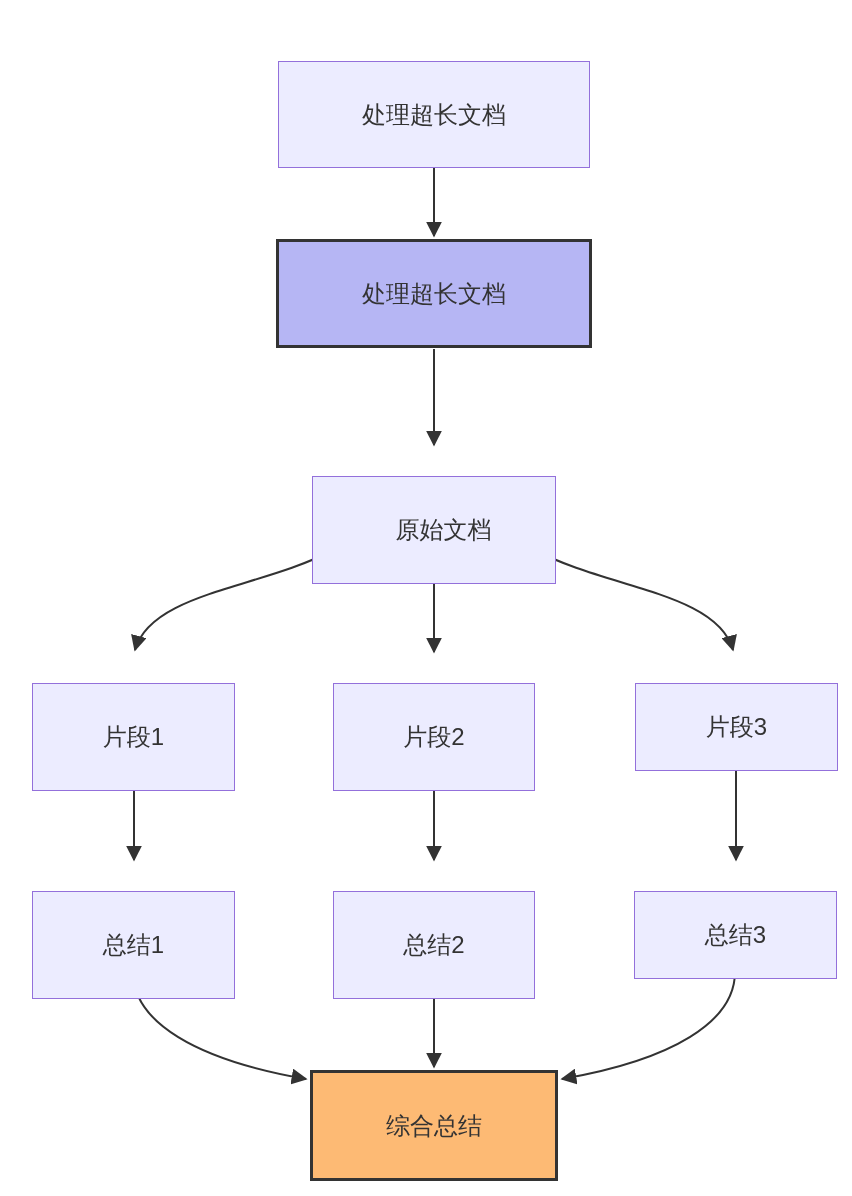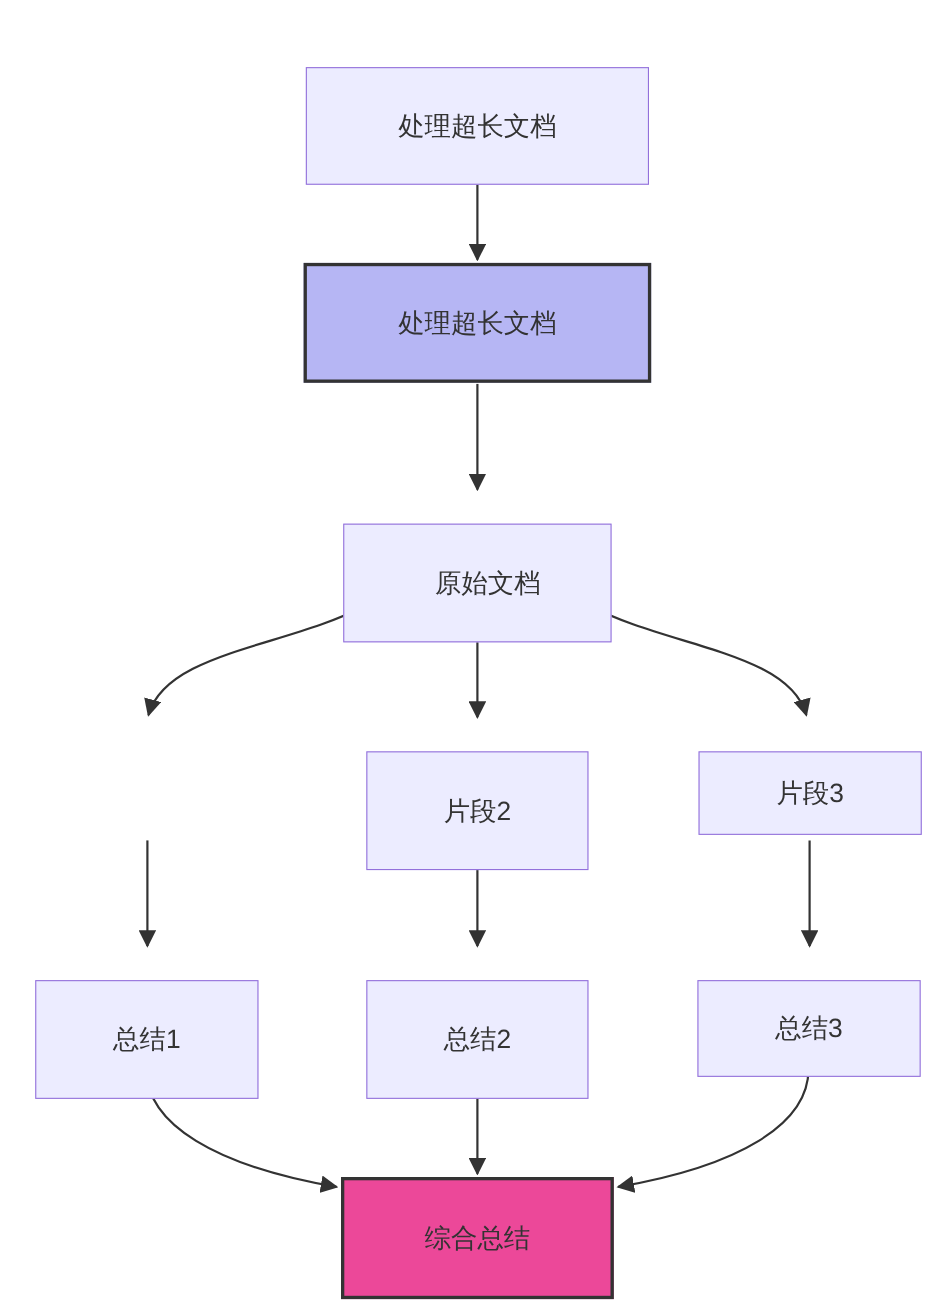--- a/index.html
+++ b/index.html
@@ -41,21 +41,21 @@
   .node--default {
     background: #ECECFF;
     border: 1.5px solid #9370DB;
     margin-top: 28px;
   }
   .node--emphasis {
     background: #b6b6f4;
     border: 3px solid #333333;
   }
   .node--result {
-    background: #ec4899;
+    background: #fdba74;
     border: 3px solid #333333;
   }
 </style>
 </head>
 <body>
 
 <div id="stage">
 
   <svg id="edges" viewBox="0 0 852 1196" xmlns="http://www.w3.org/2000/svg">
     <defs>
@@ -81,26 +81,29 @@
   </div>
 
   <div class="node node--emphasis" style="left:276px; top:239px; width:316px; height:109px;">
     <span>处理超长文档</span>
   </div>
 
   <div class="node node--default" style="left:312px; top:448px; width:244px; height:108px;padding-left:19px;">
     <span>原始文档</span>
   </div>
 
+  <div class="node node--default" style="left:32px; top:655px; width:203px; height:108px;">
+    <span>片段1</span>
+  </div>
 
   <div class="node node--default" style="left:333px; top:655px; width:202px; height:108px;">
     <span>片段2</span>
   </div>
 
-  <div class="node node--default" style="left:635px; top:655px; width:203px; height:76px;">
+  <div class="node node--default" style="left:635px; top:655px; width:203px; height:88px;">
     <span>片段3</span>
   </div>
 
   <div class="node node--default" style="left:32px; top:863px; width:203px; height:108px;text-align:center;">
     <span>总结1</span>
   </div>
 
   <div class="node node--default" style="left:333px; top:863px; width:202px; height:108px;">
     <span>总结2</span>
   </div>

